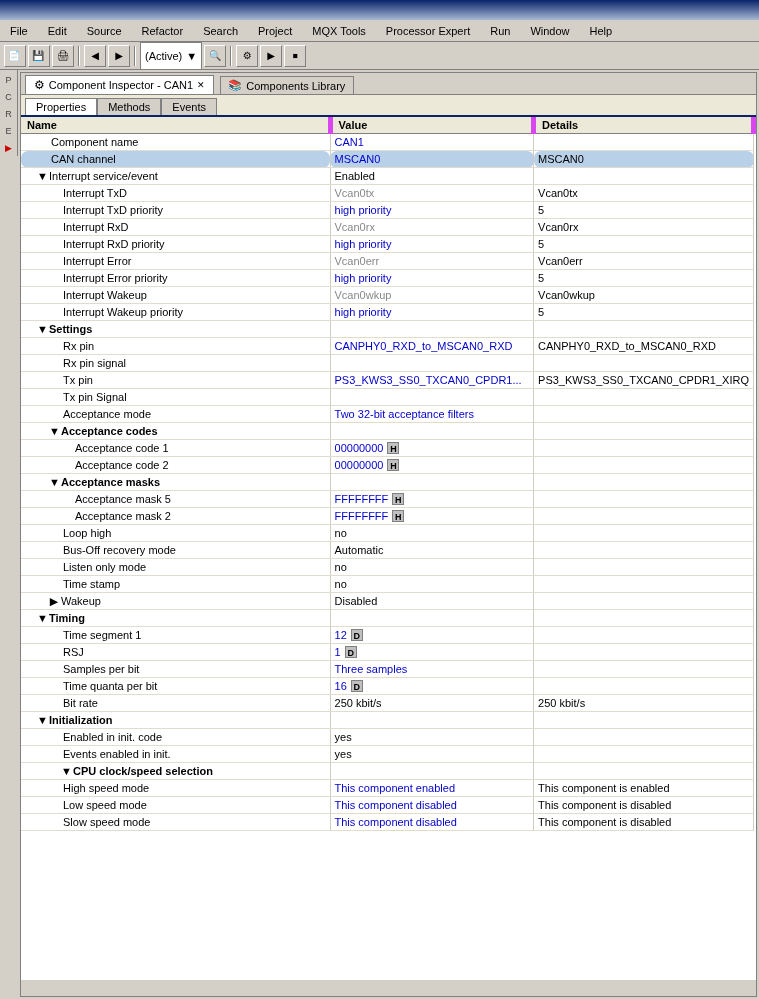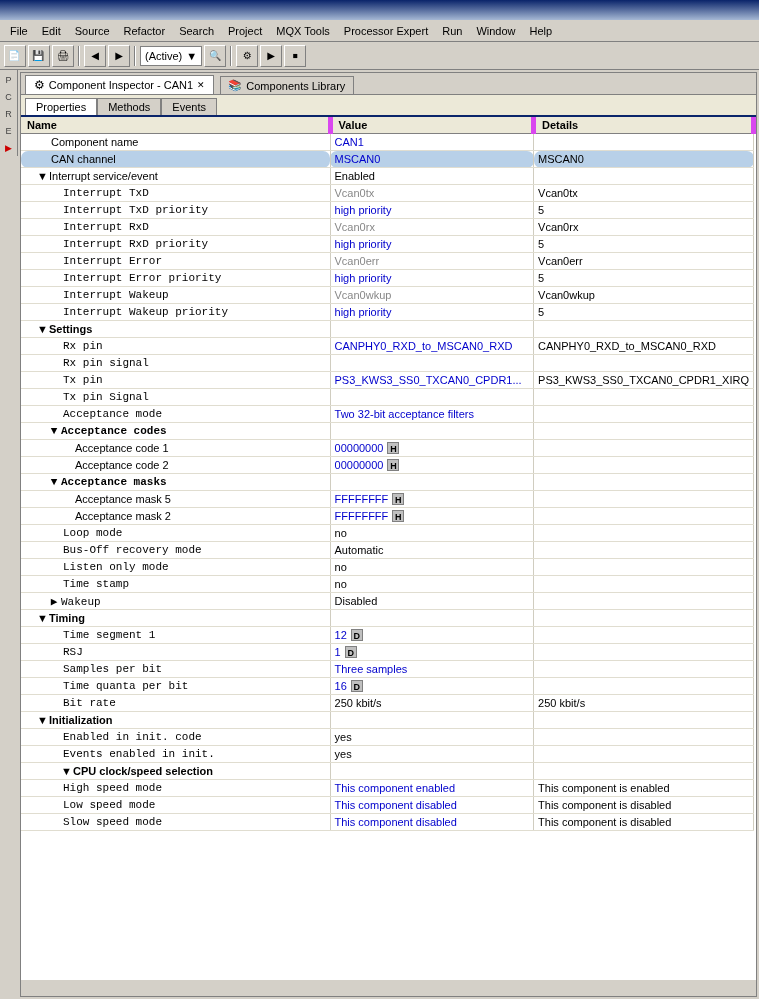--- a/index.html
+++ b/index.html
@@ -2,28 +2,28 @@
 <html><head>
   <meta charset="utf-8">
   <style>
     * { margin: 0; padding: 0; box-sizing: border-box; }
     body { font-family: 'Segoe UI', Tahoma, Geneva, Verdana, sans-serif; font-size: 11px; background: #d4d0c8; width: 759px; min-height: 999px; overflow: hidden; }
     
     
     .title-bar { background: linear-gradient(to bottom, #0a246a, #a6b8d4); color: white; padding: 3px 6px; font-size: 11px; font-weight: bold; height: 20px; display: flex; align-items: center; }
     
     
-    .menu-bar { background: #d4d0c8; padding: 2px 4px; display: flex; gap: 2px; height: 22px; align-items: center; border-bottom: 1px solid #808080; }
+    .menu-bar { background: #d4d0c8; padding: 2px 4px; display: flex; gap: 8px; height: 22px; align-items: center; border-bottom: 1px solid #808080; }
     .menu-item { padding: 2px 6px; font-size: 11px; cursor: pointer; color: #000; }
     
     
     .toolbar { background: #d4d0c8; padding: 2px 4px; display: flex; align-items: center; gap: 2px; height: 28px; border-bottom: 1px solid #808080; }
     .toolbar-btn { width: 22px; height: 22px; background: #d4d0c8; border: 1px solid #808080; border-top-color: #fff; border-left-color: #fff; display: flex; align-items: center; justify-content: center; font-size: 10px; cursor: pointer; }
     .toolbar-separator { width: 2px; height: 20px; background: #808080; margin: 0 2px; border-right: 1px solid #fff; }
-    .toolbar-dropdown { height: 20px; padding: 0 4px; font-size: 11px; background: white; border: 1px solid #808080; display: flex; align-items: center; gap: 4px; }
+    .toolbar-dropdown { height: 28px; padding: 0 4px; font-size: 11px; background: white; border: 1px solid #808080; display: flex; align-items: center; gap: 4px; }
     
     
     .side-bar { position: absolute; left: 0; top: 70px; width: 18px; background: #d4d0c8; border-right: 1px solid #808080; display: flex; flex-direction: column; align-items: center; padding-top: 2px; gap: 1px; }
     .side-icon { width: 16px; height: 16px; display: flex; align-items: center; justify-content: center; font-size: 9px; cursor: pointer; color: #444; }
     
     
     .main-area { position: absolute; left: 18px; top: 70px; right: 0; bottom: 0; background: #d4d0c8; }
     
     
     .inspector-panel { position: absolute; left: 2px; top: 2px; right: 2px; bottom: 2px; background: #d4d0c8; border: 1px solid #808080; }
@@ -41,21 +41,21 @@
     .sub-tabs { background: #ece9d8; padding: 3px 4px 0; display: flex; gap: 0; border-bottom: 2px solid #0a246a; }
     .sub-tab { padding: 2px 10px; font-size: 11px; background: #d4d0c8; border: 1px solid #808080; border-bottom: none; cursor: pointer; }
     .sub-tab.active { background: #fff; font-weight: normal; }
     
     
     .props-table { width: 100%; border-collapse: collapse; font-size: 11px; }
     .props-table th { background: #ece9d8; border-bottom: 1px solid #808080; border-right: 5px solid #d946ef; padding: 2px 6px; text-align: left; font-weight: bold; font-size: 11px; }
     .props-table td { border-bottom: 1px solid #e0ddd0; border-right: 1px solid #d0cdc0; padding: 1px 4px; height: 17px; }
     .props-row-highlight td { background: #b8d0e8 !important; border-radius: 7px; }
     .props-table .indent1 { padding-left: 16px; }
-    .props-table .indent2 { padding-left: 28px; font-family: Liberation Mono, monospace; }
+    .props-table .indent2 { padding-left: 28px; }
     .props-table .indent3 { padding-left: 40px; margin-left: 45px; }
     .value-blue { color: #0000cc; }
     .value-gray { color: #888; }
     .value-black { color: #000; }
     .expand-icon { display: inline-block; width: 10px; text-align: center; cursor: pointer; margin-right: 2px; }
     
     .h-badge { display: inline-block; background: #c0c0c0; border: 1px solid #808080; width: 12px; height: 12px; text-align: center; line-height: 12px; font-size: 9px; font-weight: bold; margin-left: 4px; cursor: pointer; }
     .d-badge { display: inline-block; background: #c0c0c0; border: 1px solid #808080; width: 12px; height: 12px; text-align: center; line-height: 12px; font-size: 9px; font-weight: bold; margin-left: 4px; cursor: pointer; }
     
     .props-content { overflow-y: auto; height: calc(100% - 60px); background: white; }
@@ -253,21 +253,21 @@
               <td class="indent3"><span style="display:inline-block;width:12px;margin-right:2px;"></span><span>Acceptance mask 5</span></td>
               <td><span class="value-blue">FFFFFFFF</span><span class="h-badge">H</span></td>
               <td></td>
             </tr>
             <tr>
               <td class="indent3"><span style="display:inline-block;width:12px;margin-right:2px;"></span><span>Acceptance mask 2</span></td>
               <td><span class="value-blue">FFFFFFFF</span><span class="h-badge">H</span></td>
               <td></td>
             </tr>
             <tr>
-              <td class="indent2"><span style="display:inline-block;width:12px;margin-right:2px;"></span><span>Loop mode</span></td>
+              <td class="indent2"><span style="display:inline-block;width:12px;margin-right:2px;"></span><span>Loop high</span></td>
               <td><span class="value-black">no</span></td>
               <td></td>
             </tr>
             <tr>
               <td class="indent2"><span style="display:inline-block;width:12px;margin-right:2px;"></span><span>Bus-Off recovery mode</span></td>
               <td><span class="value-black">Automatic</span></td>
               <td></td>
             </tr>
             <tr>
               <td class="indent2"><span style="display:inline-block;width:12px;margin-right:2px;"></span><span>Listen only mode</span></td>

